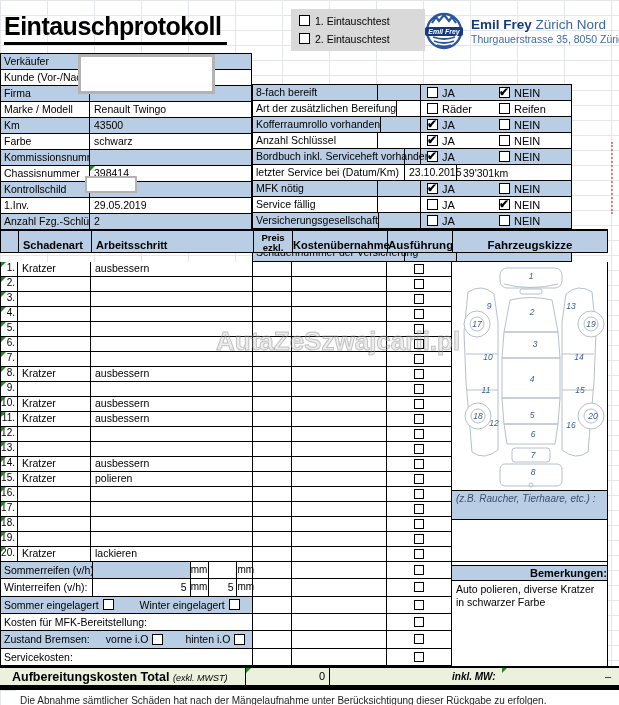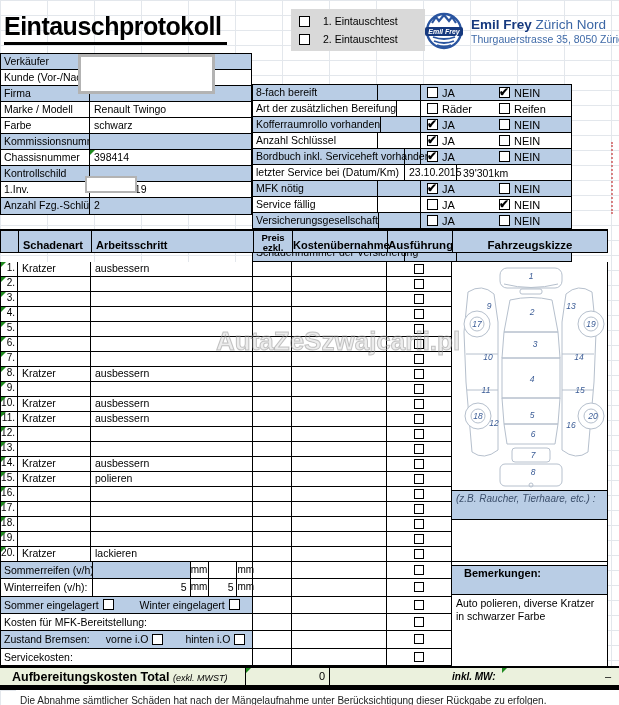--- a/index.html
+++ b/index.html
@@ -26,21 +26,21 @@
     font-size: 25px; font-weight: bold; letter-spacing: -0.5px;
     border-bottom: 3px solid #000; padding: 0 6px 1px 0;
     background: transparent;
   }
   #test-panel {
     left: 291px; top: 9px; width: 134px; height: 42px;
     background: #d9d9d9;
     display: flex; flex-direction: column; justify-content: space-around;
     padding: 3px 0 3px 8px;
   }
-  .test-row { display: flex; align-items: flex-end; gap: 13px; }
+  .test-row { display: flex; align-items: flex-start; gap: 5px; }
   #logo { left: 424px; top: 9px; height: 44px; display: flex; align-items: center; gap: 7px; }
   .brand-line1 { font-size: 13.5px; line-height: 16px; white-space: nowrap; }
   .brand-bold { font-weight: bold; color: #16397e; }
   .brand-region { color: #3b66a5; }
   .brand-line2 { font-size: 10.5px; color: #3f6aa8; white-space: nowrap; }
 
   
   .cbx {
     width: 11px; height: 11px; min-width: 11px;
     border: 1.5px solid #000; background: #fff;
@@ -103,21 +103,21 @@
   #skizze-col { left: 452px; top: 262px; width: 156px; border-right: 1px solid #000; background: #fff; }
   .sketch { height: 228px; position: relative; }
   .sketch svg { display: block; }
   .zn { font-size: 8.5px; font-style: italic; fill: #3b5c96; text-anchor: middle; }
   .note { height: 30px; background: #b9cde5; border-top: 1px solid #000; border-bottom: 1px solid #000;
           font-style: italic; font-size: 10px; color: #3c4f6b; padding: 1px 4px; line-height: 13px; }
   .blankcell { height: 42px; border-bottom: 1px solid #000; background: #fff; }
 
   #bemerk-col { left: 452px; top: 562px; width: 156px; height: 104px; border-right: 1px solid #000; background: #fff; }
   .bgap  { height: 4px; border-bottom: 1px solid #000; }
-  .bhead { height: 29px; background: #b9cde5; font-weight: bold; font-size: 11px; padding: 1px 0 0 12px; border-bottom: 1px solid #000; }
+  .bhead { height: 15px; background: #b9cde5; font-weight: bold; font-size: 11px; padding: 1px 0 0 12px; border-bottom: 1px solid #000; text-align: right; }
   .bbody { padding: 2px 4px; font-size: 10.5px; line-height: 13px; }
 
   
   #bottom-left { left: 0; top: 562px; width: 452px; height: 104px;
     display: flex; flex-direction: column; border-left: 1px solid #000; }
   .brow { flex: 1; display: flex; border-bottom: 1px solid #000; background: #fff; align-items: stretch; }
   .b-label { width: 92px; border-right: 1px solid #000; padding: 2px 0 0 3px; white-space: nowrap; overflow: hidden; }
   .b-val   { width: 98px; border-right: 1px solid #000; text-align: right; padding: 2px 3px 0 0; }
   .b-mm    { width: 18px; border-right: 1px solid #000; text-align: center; font-size: 10px; padding-top: 2px; }
   .b-val2  { width: 29px; border-right: 1px solid #000; text-align: right; padding: 2px 3px 0 0; }
@@ -199,20 +199,24 @@
     <div class="ilabel">Kunde (Vor-/Nachna</div>
     <div class="ivalue"></div>
   </div>
       <div class="irow blue">
     <div class="ilabel">Firma</div>
     <div class="ivalue"></div>
   </div>
       <div class="irow">
     <div class="ilabel">Marke / Modell</div>
     <div class="ivalue">Renault Twingo</div>
+  </div>
+      <div class="irow blue">
+    <div class="ilabel">Km</div>
+    <div class="ivalue">43500</div>
   </div>
       <div class="irow">
     <div class="ilabel">Farbe</div>
     <div class="ivalue">schwarz</div>
   </div>
       <div class="irow blue">
     <div class="ilabel">Kommissionsnumme</div>
     <div class="ivalue"></div>
   </div>
       <div class="irow">

